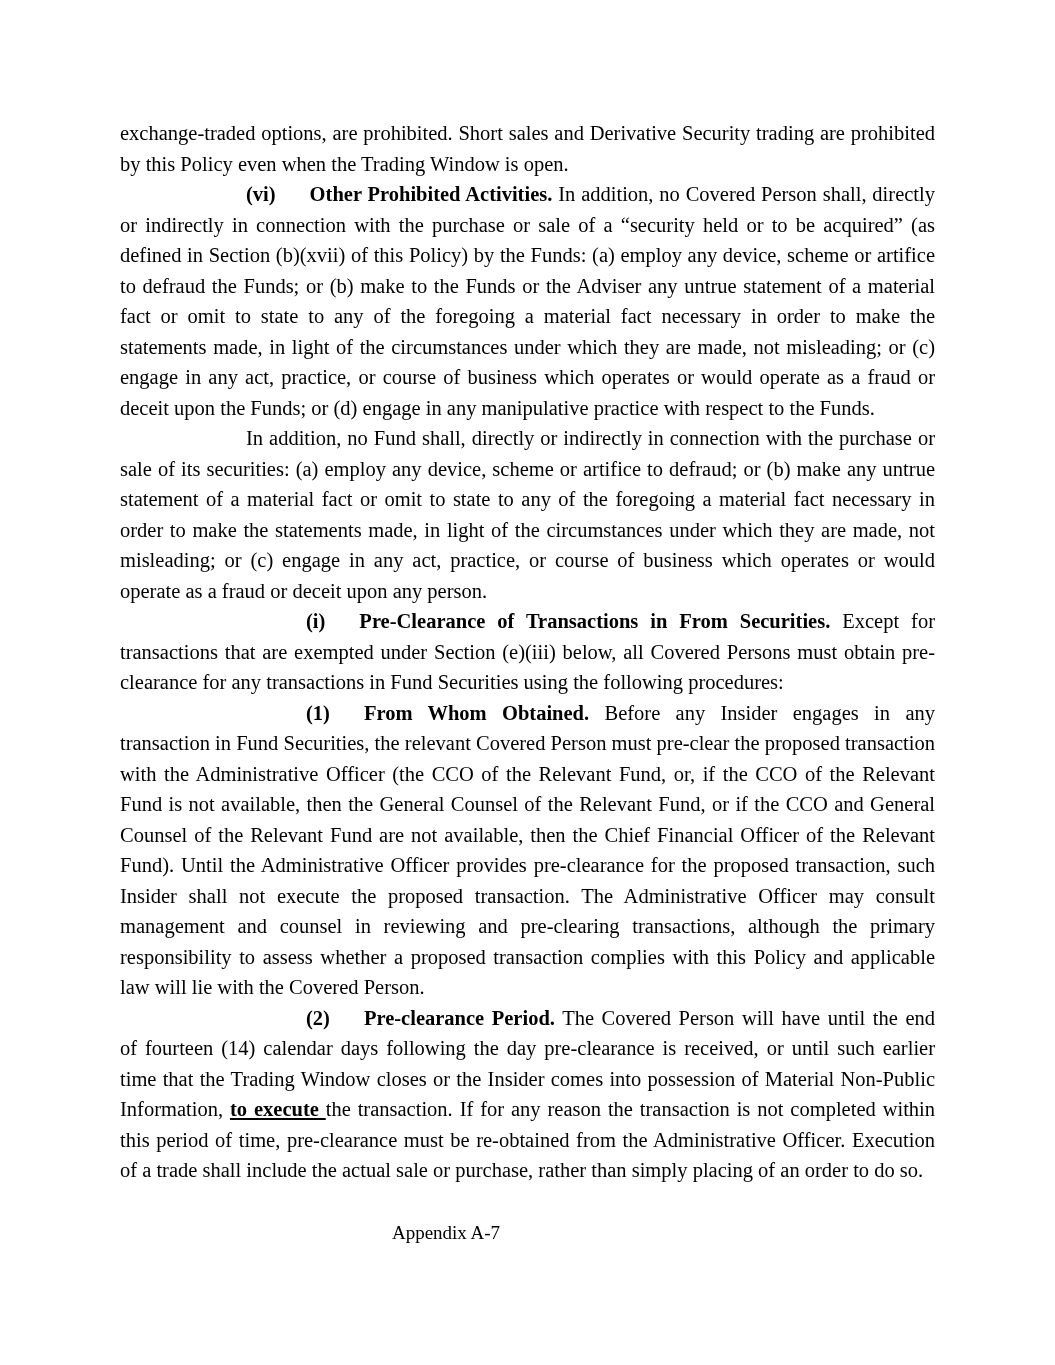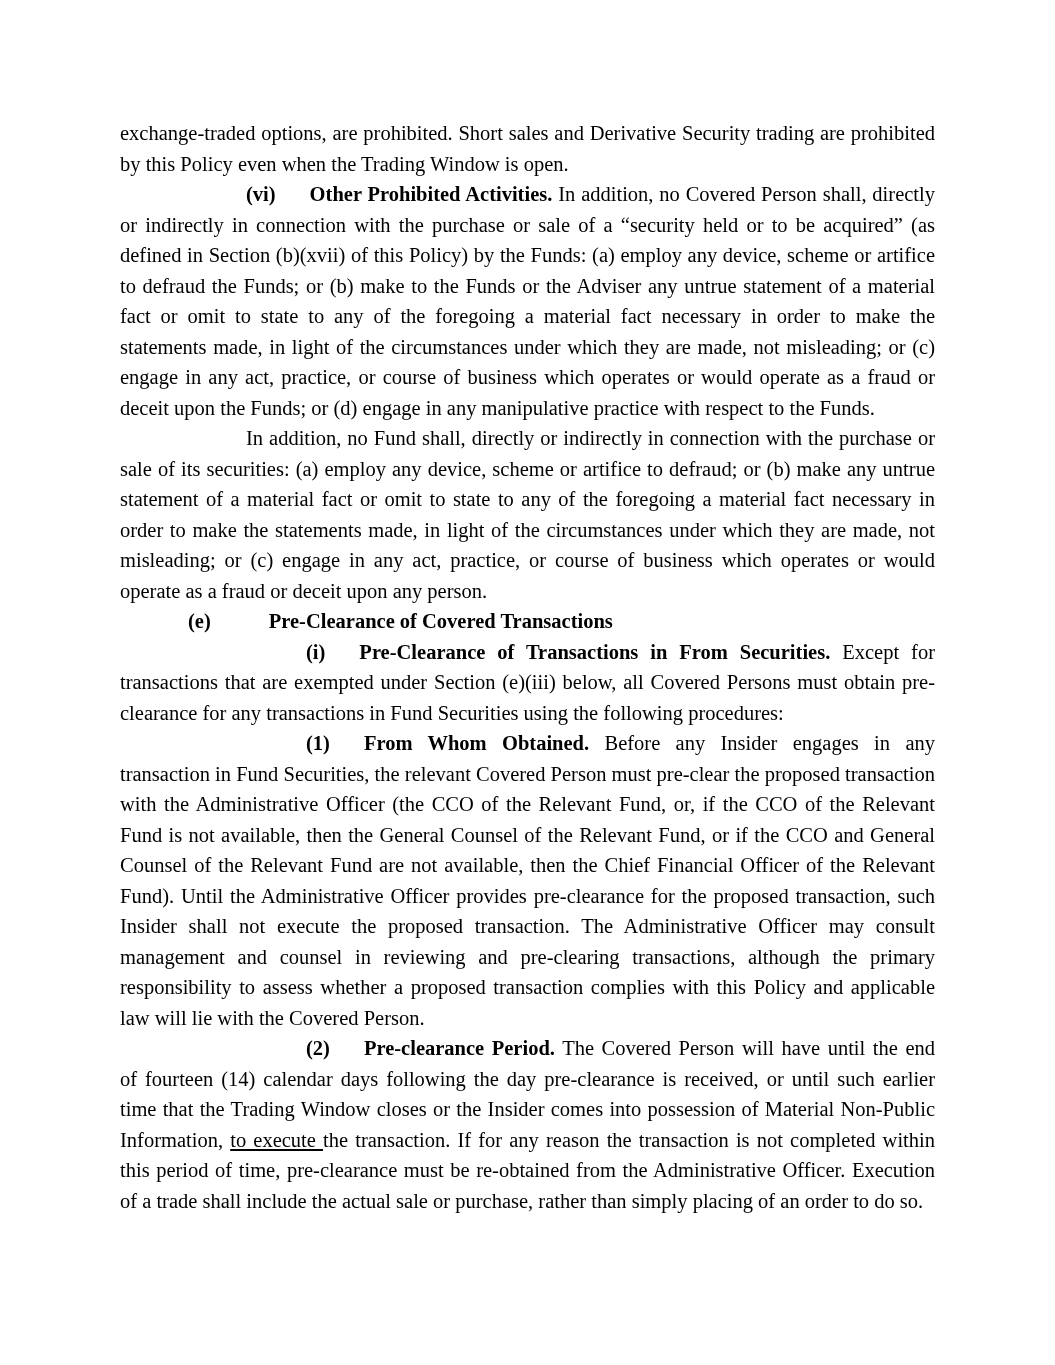--- a/index.html
+++ b/index.html
@@ -44,21 +44,21 @@
   .heading-e {
     text-indent: 68px;
     text-align: left;
   }
   .heading-e .gap {
     display: inline-block;
     width: 58px;
   }
   .u {
     text-decoration: underline;
-    font-weight: normal;
+    font-weight: bold;
   }
   .gap-md {
     display: inline-block;
     width: 34px;
   }
   .footer {
     position: absolute;
     left: 0;
     right: 0;
     top: 1222px;
@@ -68,18 +68,18 @@
   }
 </style>
 </head>
 <body>
 
 <div class="page">
   <div class="content" id="body-container">
       <p class="ti-first"><span>exchange-traded options, are prohibited. Short sales and Derivative Security trading are prohibited by this Policy even when the Trading Window is open.</span></p>
       <p class="ti-par spaced"><span style="font-weight: bold;">(vi)</span><span class="gap-md"></span><span style="font-weight: bold;">Other Prohibited Activities.</span><span>  In addition, no Covered Person shall, directly or indirectly in connection with the purchase or sale of a “security held or to be acquired” (as defined in Section (b)(xvii) of this Policy) by the Funds: (a) employ any device, scheme or artifice to defraud the Funds; or (b) make to the Funds or the Adviser any untrue statement of a material fact or omit to state to any of the foregoing a material fact necessary in order to make the statements made, in light of the circumstances under which they are made, not misleading; or (c) engage in any act, practice, or course of business which operates or would operate as a fraud or deceit upon the Funds; or (d) engage in any manipulative practice with respect to the Funds.</span></p>
       <p class="ti-par spaced"><span>In addition, no Fund shall, directly or indirectly in connection with the purchase or sale of its securities: (a) employ any device, scheme or artifice to defraud; or (b) make any untrue statement of a material fact or omit to state to any of the foregoing a material fact necessary in order to make the statements made, in light of the circumstances under which they are made, not misleading; or (c) engage in any act, practice, or course of business which operates or would operate as a fraud or deceit upon any person.</span></p>
-      <p class="heading-e spaced"><span style="font-weight: bold;">(e)</span><span class="gap"></span><span style="font-weight: bold;">Pre-Clearance of Covered Transactions</span></p>
       <p class="ti-sub spaced"><span style="font-weight: bold;">(i)</span><span class="gap-md"></span><span style="font-weight: bold;">Pre-Clearance of Transactions in From Securities.</span><span>   Except for transactions that are exempted under Section (e)(iii) below, all Covered Persons must obtain pre-clearance for any transactions in Fund Securities using the following procedures:</span></p>
       <p class="ti-sub spaced"><span style="font-weight: bold;">(1)</span><span class="gap-md"></span><span style="font-weight: bold;">From Whom Obtained.</span><span>  Before any Insider engages in any transaction in Fund Securities, the relevant Covered Person must pre-clear the proposed transaction with the Administrative Officer (the CCO of the Relevant Fund, or, if the CCO of the Relevant Fund is not available, then the General Counsel of the Relevant Fund, or if the CCO and General Counsel of the Relevant Fund are not available, then the Chief Financial Officer of the Relevant Fund).  Until the Administrative Officer provides pre-clearance for the proposed transaction, such Insider shall not execute the proposed transaction.  The Administrative Officer may consult management and counsel in reviewing and pre-clearing transactions, although the primary responsibility to assess whether a proposed transaction complies with this Policy and applicable law will lie with the Covered Person.</span></p>
       <p class="ti-sub spaced"><span style="font-weight: bold;">(2)</span><span class="gap-md"></span><span style="font-weight: bold;">Pre-clearance Period.</span><span>  The Covered Person will have until the end of fourteen (14) calendar days following the day pre-clearance is received, or until such earlier time that the Trading Window closes or the Insider comes into possession of Material Non-Public Information, </span><span class="u">to execute </span><span>the transaction.  If for any reason the transaction is not completed within this period of time, pre-clearance must be re-obtained from the Administrative Officer. Execution of a trade shall include the actual sale or purchase, rather than simply placing of an order to do so.</span></p>
     </div>
+  <div class="footer">Appendix A-7</div>
 </div>
 
 </body></html>

